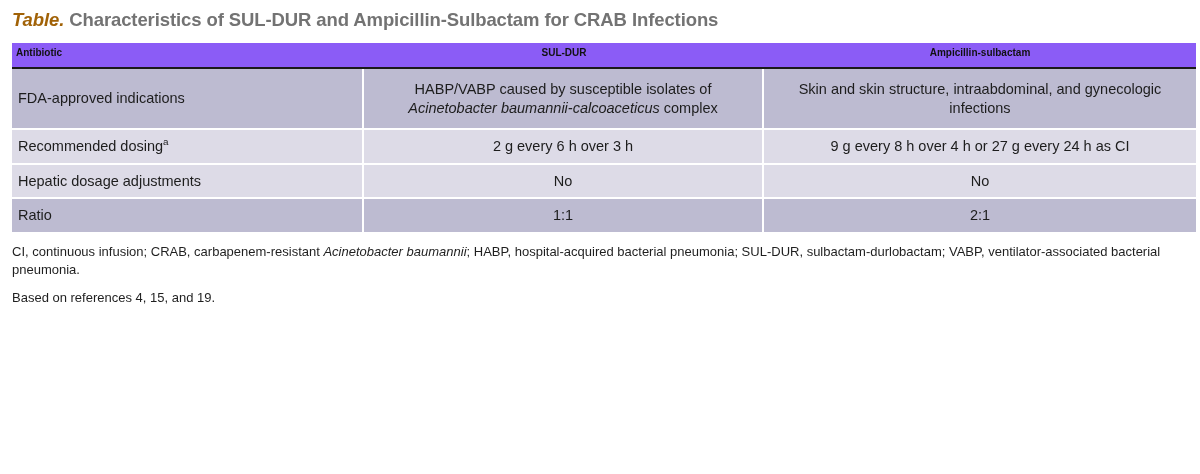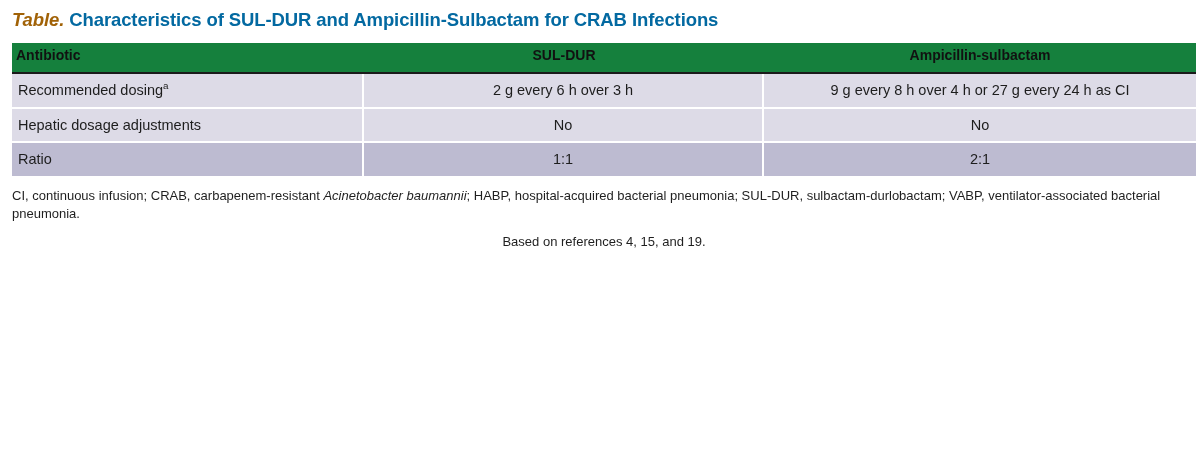--- a/index.html
+++ b/index.html
@@ -31,44 +31,44 @@
     padding-top: 9px;
     padding-left: 4px;
     line-height: 1.2;
     white-space: nowrap;
   }
   .title-label {
     color: #a16207;
     font-style: italic;
   }
   .title-text {
-    color: #0369a1;
+    color: #737373;
   }
 
   
   table.data {
     width: 1184px;
     border-collapse: separate;
     border-spacing: 0;
     margin-top: 12px;
     table-layout: fixed;
     margin-left: 4px;
   }
 
   table.data col.c1 { width: 352px; }
   table.data col.c2 { width: 400px; }
   table.data col.c3 { width: 432px; }
 
   thead th {
-    font-size: 14px;
+    font-size: 10px;
     font-weight: bold;
     color: #111111;
     padding: 4px 8px 9px 8px;
     border-bottom: 2.5px solid #1a1a1a;
-    background: #15803d;
+    background: #8b5cf6;
     vertical-align: bottom;
   }
   thead th.left { text-align: left; padding-left: 4px; }
   thead th.center { text-align: center; }
 
   tbody td {
     font-size: 14.5px;
     color: #1d1d1d;
     padding: 7px 10px;
     line-height: 1.28;
@@ -99,21 +99,21 @@
     margin-left: 4px;
     width: 1184px;
   }
   .fn {
     font-size: 13px;
     color: #1f1f1f;
     line-height: 1.42;
   }
   .fn.abbrev { margin-bottom: 9px; }
   .fn.note-a { margin-bottom: 9px; }
-  .fn.refs { margin-bottom: 0; text-align: center; }
+  .fn.refs { margin-bottom: 0; }
 </style>
 </head>
 <body>
 
 <div class="page">
 
   <div class="table-title">
     <span class="title-label">Table.</span>
     <span class="title-text">Characteristics of SUL-DUR and Ampicillin-Sulbactam for CRAB Infections</span>
   </div>
@@ -127,20 +127,25 @@
     <thead>
       <tr>
         <th class="left">Antibiotic</th>
         <th class="center">SUL-DUR</th>
         <th class="center">Ampicillin-sulbactam</th>
       </tr>
     </thead>
     <tbody>
 
 
+      <tr class="dark tall">
+        <td class="label">FDA-approved indications</td>
+        <td class="val"><span>HABP/VABP caused by susceptible isolates of </span><span class="ital">Acinetobacter baumannii-calcoaceticus</span><span> complex</span></td>
+        <td class="val">Skin and skin structure, intraabdominal, and gynecologic infections</td>
+      </tr>
 
       <tr class="light">
         <td class="label"><span>Recommended dosing</span><sup>a</sup></td>
         <td class="val">2 g every 6 h over 3 h</td>
         <td class="val">9 g every 8 h over 4 h or 27 g every 24 h as CI</td>
       </tr>
 
 
       <tr class="light">
         <td class="label">Hepatic dosage adjustments</td>

